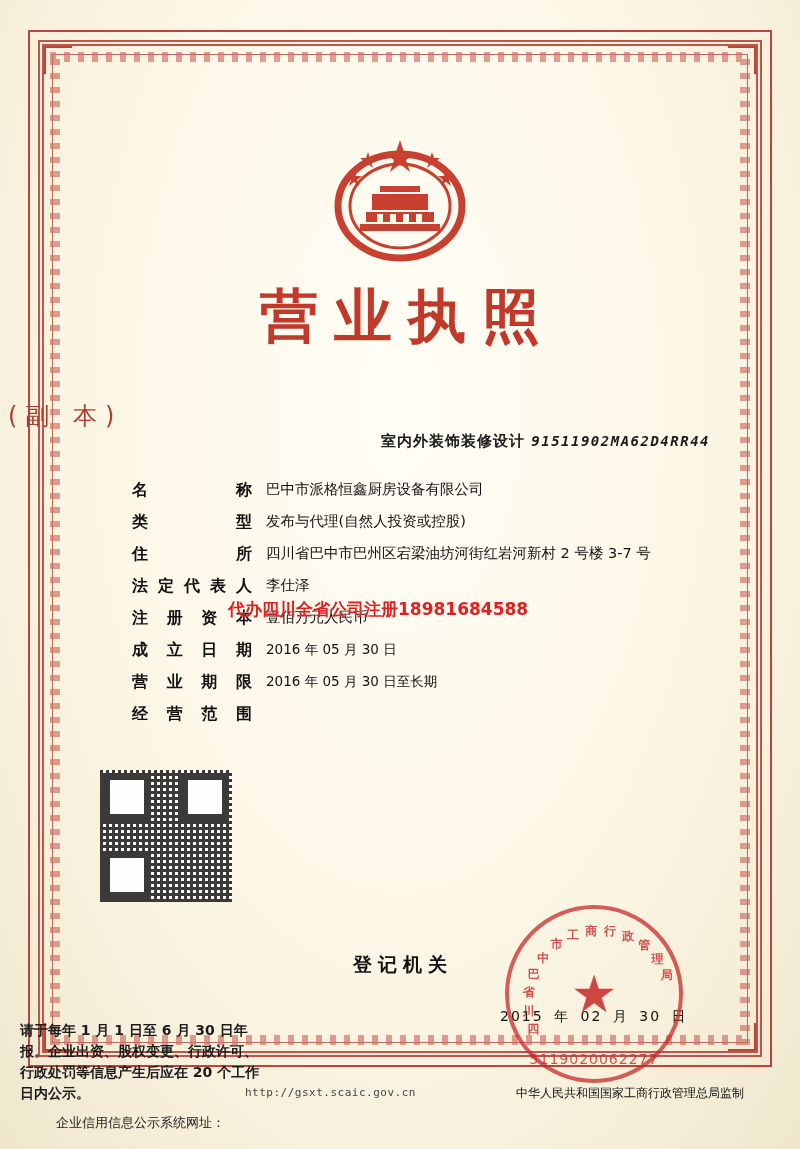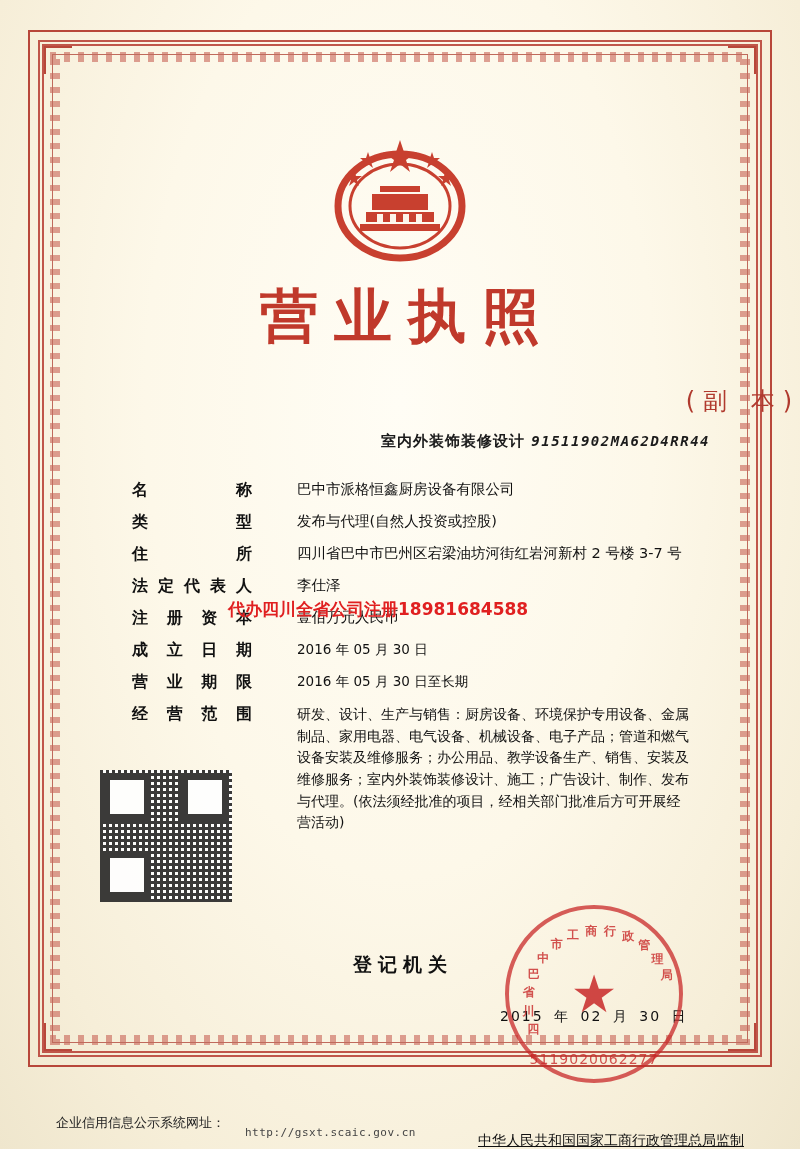--- a/index.html
+++ b/index.html
@@ -64,22 +64,22 @@
     position:absolute;left:0;right:0;top:278px;
     text-align:center;
     font-family:"DejaVu Sans","Liberation Sans",sans-serif;
     font-size:58px;
     letter-spacing:16px;
     font-weight:bold;
     color:#c0392b;
     text-indent:16px;
   }
   .subtitle{
-    position:absolute;left:0;right:0;top:385px;
-    text-align:right;
+    position:absolute;left:0;right:0;top:400px;
+    text-align:left;
     font-size:24px;
     letter-spacing:8px;
     color:#b03a2e;
     text-indent:8px;
   }
   .credit-code{
     position:absolute;right:90px;top:432px;
     font-size:15px;color:#1b1b1b;letter-spacing:1px;
     font-weight:bold;
   }
@@ -93,22 +93,21 @@
   .row{display:flex;align-items:flex-start;margin-bottom:11px;}
   .label{
     width:120px;flex:none;
     font-size:16px;font-weight:bold;color:#111;
     display:flex;justify-content:space-between;
     letter-spacing:0;
   }
   .label span{display:inline-block;}
   .value{
     font-size:14.5px;color:#111;line-height:1.35;
-    padding-left:8px;
-    margin-left:37px;
+    padding-left:14px;
   }
   .value.scope{line-height:1.55;max-width:430px;font-size:14px;}
   .value.small{font-size:13.5px;}
 
   
   .qr{
     position:absolute;left:100px;top:770px;width:132px;height:132px;
     background:
       repeating-linear-gradient(90deg,#2b2b2b 0 3px,transparent 3px 6px),
       repeating-linear-gradient(0deg,#2b2b2b 0 3px,transparent 3px 6px);
@@ -168,29 +167,29 @@
     letter-spacing:0;white-space:nowrap;
     text-shadow:0 0 1px rgba(255,255,255,.4);
   }
 
   
   .notes{
     position:absolute;left:20px;top:1020px;width:250px;
     font-size:14px;color:#1b1b1b;line-height:1.5;font-weight:bold;
   }
   .url{
-    position:absolute;left:245px;top:1126px;
+    position:absolute;left:245px;top:1086px;
     font-family:"DejaVu Sans Mono","Liberation Mono",monospace;
     font-size:11px;color:#444;letter-spacing:.5px;
   }
   .footer-left{
     position:absolute;left:56px;top:1114px;font-size:13px;color:#222;
   }
   .footer-right{
-    position:absolute;right:56px;top:1132px;font-size:14px;color:#111;text-decoration:underline;
+    position:absolute;right:56px;top:1085px;font-size:12px;color:#111;
   }
 </style>
 </head>
 <body>
 
 <div class="page">
 
   <div class="border-outer"></div>
   <div class="fret"></div>
   <div class="border-mid"></div>
@@ -292,21 +291,20 @@
         </div>
       <div class="value small">2016 年 05 月 30 日至长期</div>
     </div>
     <div class="row">
       <div class="label">
           <span>经</span>
           <span>营</span>
           <span>范</span>
           <span>围</span>
         </div>
-      <div class="value scope">研发、设计、生产与销售：厨房设备、环境保护专用设备、金属制品、家用电器、电气设备、机械设备、电子产品；管道和燃气设备安装及维修服务；办公用品、教学设备生产、销售、安装及维修服务；室内外装饰装修设计、施工；广告设计、制作、发布与代理。(依法须经批准的项目，经相关部门批准后方可开展经营活动)</div>
     </div>
   </div>
 
   <div class="qr">
     <div class="qr-eye3"></div>
   </div>
 
   <div class="registry">登记机关</div>
 
   <div class="datestamp">
@@ -333,17 +331,18 @@
       <span style="transform:rotate(38deg) translate(0,-72px) rotate(-38deg)">管</span>
       <span style="transform:rotate(53deg) translate(0,-72px) rotate(-53deg)">理</span>
       <span style="transform:rotate(68deg) translate(0,-72px) rotate(-68deg)">局</span>
     </div>
     <div class="star">★</div>
     <div class="code">5119020062277</div>
   </div>
 
   <div class="watermark">代办四川全省公司注册18981684588</div>
 
+  <div class="notes">请于每年 1 月 1 日至 6 月 30 日年报。企业出资、股权变更、行政许可、行政处罚等信息产生后应在 20 个工作日内公示。</div>
   <div class="url">http://gsxt.scaic.gov.cn</div>
   <div class="footer-left">企业信用信息公示系统网址：</div>
   <div class="footer-right">中华人民共和国国家工商行政管理总局监制</div>
 
 </div>
 
 </body></html>

